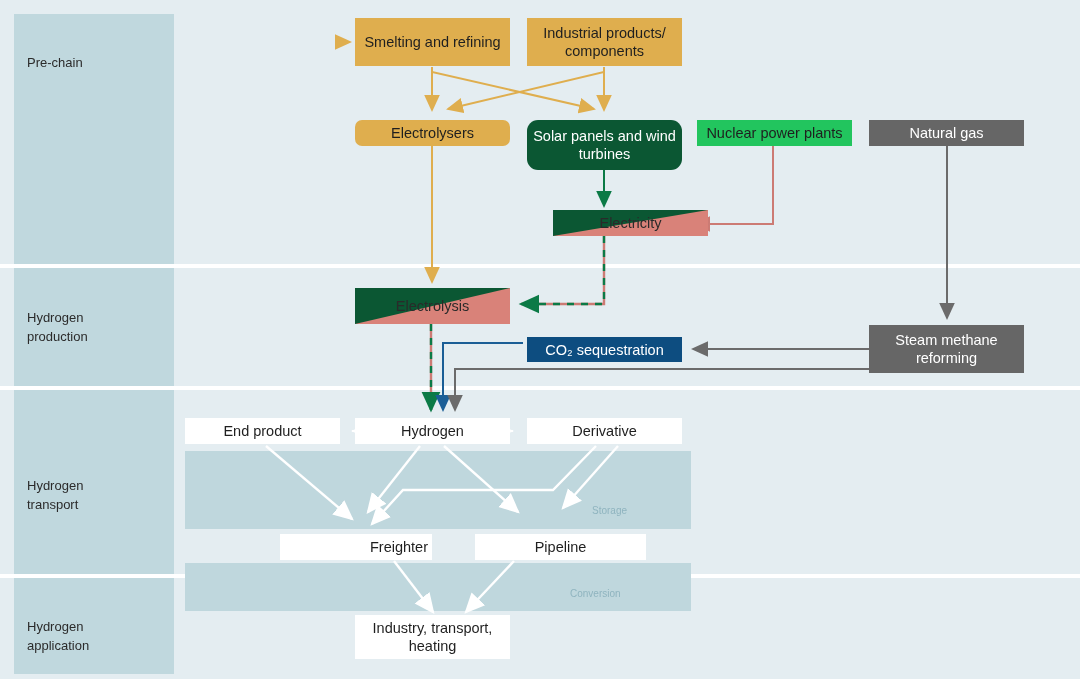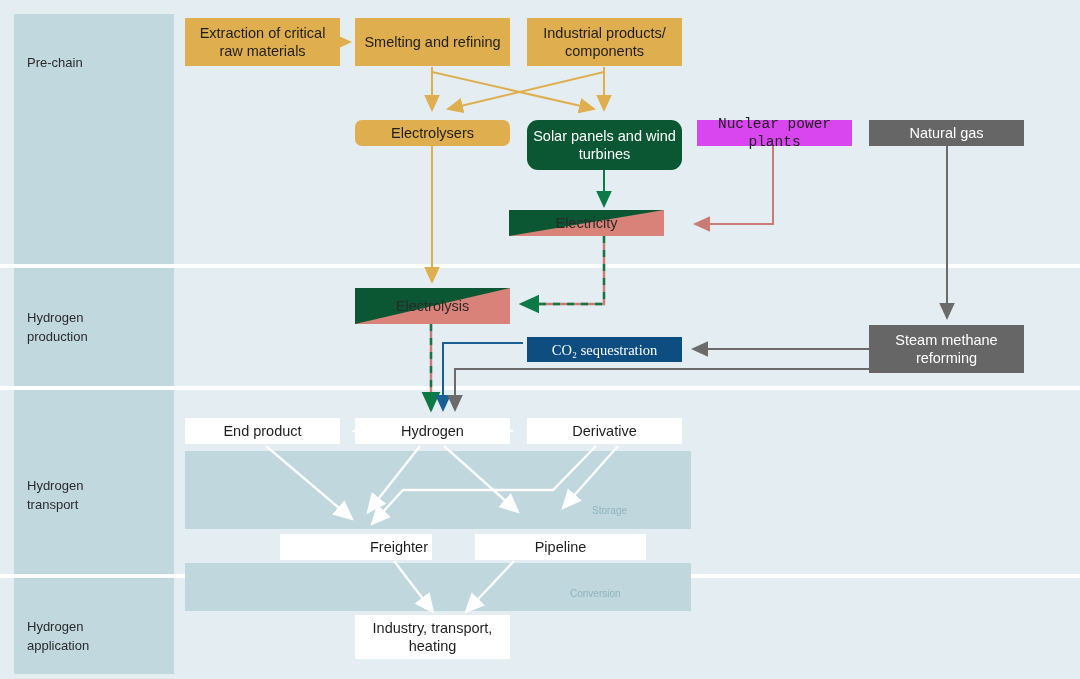--- a/index.html
+++ b/index.html
@@ -25,23 +25,23 @@
 
   
   .node{
     position:absolute;box-sizing:border-box;
     display:flex;align-items:center;justify-content:center;text-align:center;
     font-size:14.5px;line-height:18px;
     padding:2px 4px;
   }
   .n-orange{background:#dfae4e;color:#1f1f1f;}
   .n-green{background:#0b5733;color:#ffffff;}
-  .n-red{background:#d946ef;color:#1f1f1f;font-family:Liberation Mono, monospace;}
+  .n-red{background:#22c55e;color:#1f1f1f;}
   .n-grey{background:#666666;color:#ffffff;}
-  .n-blue{background:#0d4d80;color:#ffffff;font-family:Liberation Serif, serif;}
+  .n-blue{background:#0d4d80;color:#ffffff;}
   .n-white{background:#ffffff;color:#1f1f1f;}
   .n-split{color:#2a2a2a;}
 
   
   .splitbg{position:absolute;inset:0;}
   .node .lbl{position:relative;z-index:2;}
 
   svg.edges{position:absolute;left:0;top:0;width:1080px;height:679px;overflow:visible;pointer-events:none;}
 </style>
 </head>
@@ -140,44 +140,41 @@
       <path d="M596,446 L553,490 L403,490 L372,524" stroke="#ffffff" stroke-width="2.4" marker-end="url(#ah-white)"></path>
 
       <path d="M618,446 L563,508" stroke="#ffffff" stroke-width="2.4" marker-end="url(#ah-white)"></path>
 
       <path d="M394,561 L433,612" stroke="#ffffff" stroke-width="2.4" marker-end="url(#ah-white)"></path>
 
       <path d="M514,561 L466,612" stroke="#ffffff" stroke-width="2.4" marker-end="url(#ah-white)"></path>
     </g>
   </svg>
 
-  <div class="node n-orange" style="left:185px;top:18px;width:155px;height:48px;">
-    <span class="lbl">Extraction of critical raw materials</span>
-  </div>
   <div class="node n-orange" style="left:355px;top:18px;width:155px;height:48px;">
     <span class="lbl">Smelting and refining</span>
   </div>
   <div class="node n-orange" style="left:527px;top:18px;width:155px;height:48px;">
     <span class="lbl">Industrial products/ components</span>
   </div>
 
   <div class="node n-orange" style="left:355px;top:120px;width:155px;height:26px;border-radius:7px;">
     <span class="lbl">Electrolysers</span>
   </div>
   <div class="node n-green" style="left:527px;top:120px;width:155px;height:50px;border-radius:11px;">
     <span class="lbl">Solar panels and wind turbines</span>
   </div>
   <div class="node n-red" style="left:697px;top:120px;width:155px;height:26px;">
     <span class="lbl">Nuclear power plants</span>
   </div>
   <div class="node n-grey" style="left:869px;top:120px;width:155px;height:26px;">
     <span class="lbl">Natural gas</span>
   </div>
 
-  <div class="node n-split" style="left:509px;top:210px;width:155px;height:26px;border-radius:9px;">
+  <div class="node n-split" style="left:553px;top:210px;width:155px;height:26px;border-radius:9px;">
     <svg class="splitbg" viewBox="0 0 155 26" preserveAspectRatio="none">
       <polygon points="0,0 155,0 155,26 0,26" fill="#d98279"></polygon>
       <polygon points="0,0 155,0 0,26" fill="#0b5733"></polygon>
     </svg>
     <span class="lbl">Electricity</span>
   </div>
 
   <div class="node n-split" style="left:355px;top:288px;width:155px;height:36px;">
     <svg class="splitbg" viewBox="0 0 155 36" preserveAspectRatio="none">
       <polygon points="0,0 155,0 155,36 0,36" fill="#d98279"></polygon>

